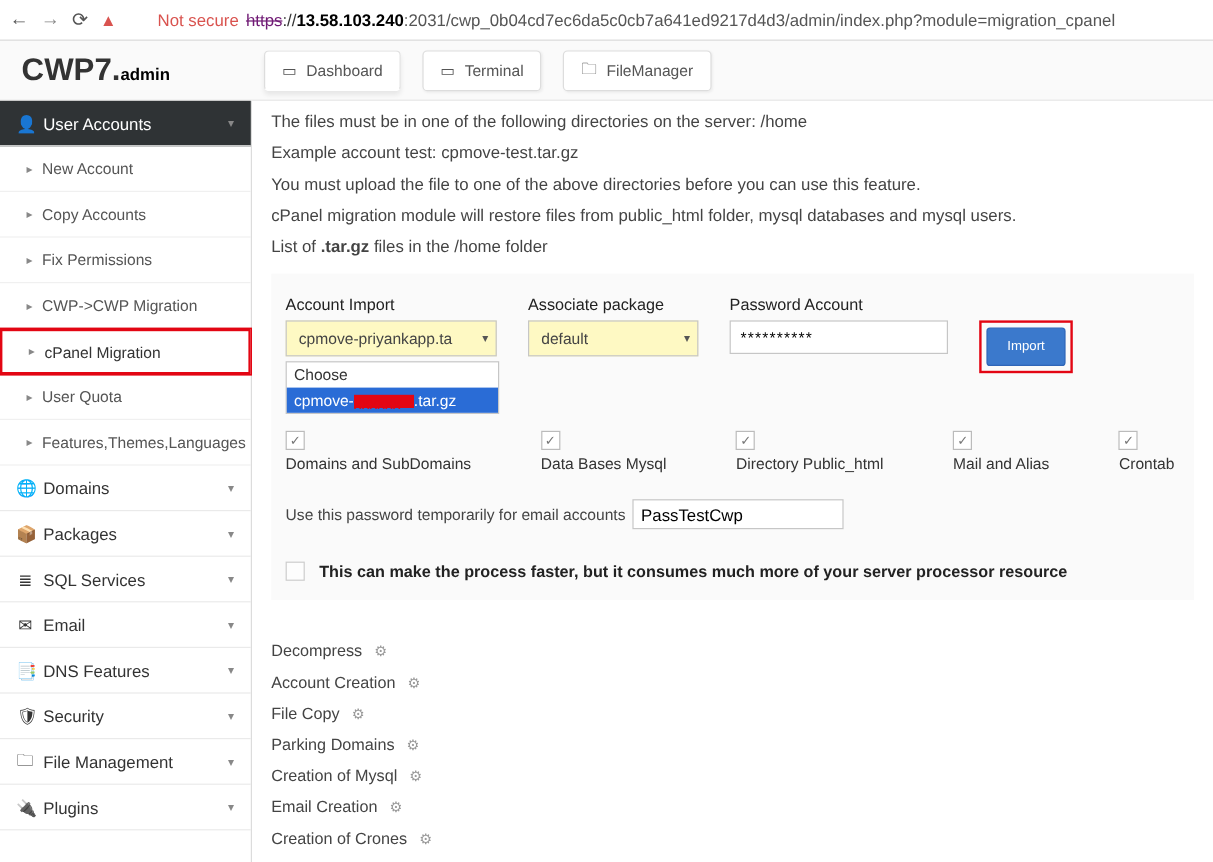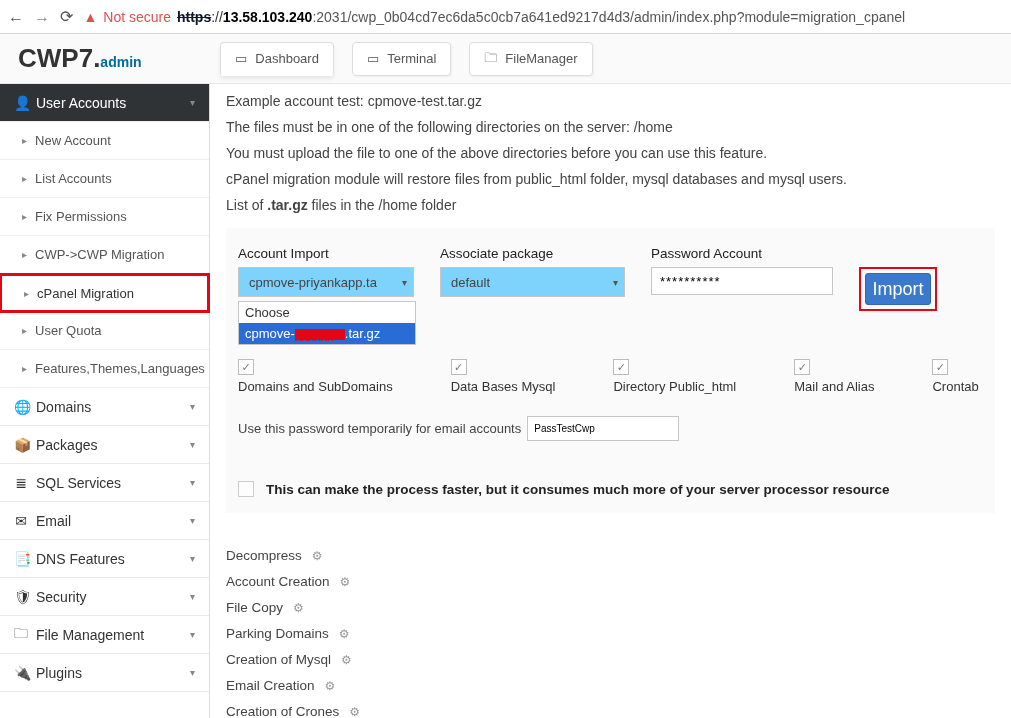--- a/index.html
+++ b/index.html
@@ -2,61 +2,61 @@
 <html><head>
 <meta charset="utf-8">
 <style>
 * { margin: 0; padding: 0; box-sizing: border-box; }
 body { font-family: -apple-system, "Helvetica Neue", Arial, sans-serif; font-size: 13px; color: #333; background: #fff; width: 1011px; }
 .browser-bar { display: flex; align-items: center; height: 34px; padding: 0 8px; border-bottom: 1px solid #d4d4d4; background: #fff; gap: 10px; }
 .browser-bar .nav-btn { color: #888; font-size: 16px; }
 .browser-bar .nav-btn.active { color: #555; }
 .url-section { display: flex; align-items: center; gap: 6px; font-size: 14px; color: #333; flex: 1; }
 .warn-tri { color: #d9534f; font-size: 14px; }
-.not-secure { color: #d9534f; }
-.https-strike { text-decoration: line-through; color: #0f172a; font-weight: bold; }
+.not-secure { color: #d9534f; margin-left: 28px; }
+.https-strike { text-decoration: line-through; color: #701a75; }
 .url-host { font-weight: bold; color: #000; }
 .url-rest { color: #555; }
 .top-header { display: flex; align-items: center; height: 50px; border-bottom: 1px solid #e6e6e6; background: #fafafa; }
 .brand { font-size: 26px; font-weight: bold; color: #333; padding: 0 26px 0 18px; width: 210px; }
-.brand .sub { font-size: 14px; font-weight: bold; color: #0369a1; }
+.brand .sub { font-size: 14px; font-weight: bold; color: #000000; }
 .top-tabs { display: flex; gap: 18px; padding: 0 10px; }
 .top-tab { display: flex; align-items: center; gap: 8px; height: 34px; padding: 0 14px; border: 1px solid #ddd; border-radius: 4px; background: #fff; font-size: 13px; color: #555; cursor: pointer; box-shadow: 1px 1px 2px rgba(0,0,0,.05); }
 .top-tab.active { border-bottom: 2px solid #fff; box-shadow: 0 3px 4px rgba(0,0,0,.08); }
 .top-tab .icon { font-size: 13px; }
 .layout { display: flex; }
 .sidebar { width: 210px; background: #fff; border-right: 1px solid #dcdcdc; }
 .side-group { display: flex; align-items: center; height: 38px; padding: 0 14px; border-bottom: 1px solid #eaeaea; color: #333; font-size: 14px; cursor: pointer; justify-content: space-between; }
 .side-group.dark { background: #2f3335; color: #fff; }
 .side-group .lbl { display: flex; align-items: center; gap: 8px; }
 .side-sub { display: flex; align-items: center; height: 38px; padding: 0 10px 0 22px; border-bottom: 1px solid #f0f0f0; color: #555; font-size: 13px; cursor: pointer; gap: 8px; }
 .side-sub.highlight { border: 2px solid #e30613; box-shadow: 0 0 0 1px #e30613; color: #333; }
 .caret-right { font-size: 10px; color: #888; }
 .caret-down { font-size: 10px; color: #888; }
 .content { flex: 1; padding: 4px 16px 30px 16px; }
 .intro p { color: #444; font-size: 14px; line-height: 26px; }
 .form-area { background: #fafafa; padding: 18px 12px 16px 12px; margin-top: 10px; }
 .row { display: flex; gap: 26px; align-items: flex-start; }
 .col label.head { display: block; font-size: 13.5px; color: #222; margin-bottom: 6px; }
-.select-wrap { position: relative; height: 30px; width: 176px; border: 1px solid #c6c6c6; background: #7dd3fc; display: flex; align-items: center; padding: 0 22px 0 10px; color: #444; font-size: 13px; }
-.select-wrap.pkg { width: 185px; }
+.select-wrap { position: relative; height: 30px; width: 176px; border: 1px solid #c6c6c6; background: #fef9c3; display: flex; align-items: center; padding: 0 22px 0 10px; color: #444; font-size: 13px; }
+.select-wrap.pkg { width: 142px; }
 .select-wrap .tri { position: absolute; right: 6px; font-size: 10px; color: #555; }
 .dropdown { position: absolute; top: 33px; left: -1px; width: 178px; border: 1px solid #c6c6c6; background: #fff; z-index: 5; }
 .dropdown .opt { padding: 3px 6px; font-size: 13px; color: #333; cursor: pointer; }
 .dropdown .opt.selected { background: #2a6cd6; color: #fff; }
 .dropdown .opt.selected .red-mask { display:inline-block; background:#e30613; color:#e30613; height:11px; width:50px; vertical-align:middle;}
 .text-input { height: 28px; width: 182px; border: 1px solid #c6c6c6; background: #fff; padding: 0 8px; font-size: 13px; letter-spacing: 1px; }
 .import-wrap { border: 2px solid #e30613; padding: 4px; }
-.import-btn { height: 32px; width: 66px; background: #3b79cc; border: 1px solid #2f66b8; color: #fff; font-size: 18px; border-radius: 3px; cursor: pointer; }
+.import-btn { height: 32px; width: 66px; background: #3b79cc; border: 1px solid #2f66b8; color: #fff; font-size: 11px; border-radius: 3px; cursor: pointer; }
 .check-row { display: flex; gap: 58px; margin-top: 48px; }
 .check-item { display: flex; flex-direction: column; gap: 4px; }
 .chkbox { width: 16px; height: 16px; border: 1px solid #bbb; background: #fff; display: flex; align-items: center; justify-content: center; color: #777; font-size: 11px; }
 .pass-line { display: flex; align-items: center; gap: 6px; margin-top: 22px; font-size: 13px; color: #444; }
-.pass-line input { height: 25px; width: 152px; border: 1px solid #c6c6c6; padding: 0 6px; font-size: 10px; }
-.warn-row { display: flex; gap: 12px; align-items: center; margin-top: 40px; }
+.pass-line input { height: 25px; width: 176px; border: 1px solid #c6c6c6; padding: 0 6px; font-size: 14px; }
+.warn-row { display: flex; gap: 12px; align-items: center; margin-top: 27px; }
 .warn-chk { width: 16px; height: 16px; border: 1px solid #ccc; background: #fdfdfd; }
 .warn-text { font-weight: bold; color: #222; font-size: 13.5px; }
 .steps { margin-top: 30px; }
 .steps div { display: flex; align-items: center; gap: 10px; font-size: 13.5px; color: #444; line-height: 26px; }
 .gear { color: #999; font-size: 12px; }
 .side-icon { width:14px; display:inline-block; text-align:center; }
 </style>
 </head>
 <body>
 
@@ -102,21 +102,21 @@
           <span>User Accounts</span>
         </span>
       <span class="caret-down">▾</span>
     </div>
     <div class="side-sub">
         <span class="caret-right">▸</span>
         <span>New Account</span>
       </div>
     <div class="side-sub">
         <span class="caret-right">▸</span>
-        <span>List Accounts</span>
+        <span>Copy Accounts</span>
       </div>
     <div class="side-sub">
         <span class="caret-right">▸</span>
         <span>Fix Permissions</span>
       </div>
     <div class="side-sub">
         <span class="caret-right">▸</span>
         <span>CWP-&gt;CWP Migration</span>
       </div>
     <div class="side-sub highlight">
@@ -185,22 +185,22 @@
         <span class="lbl">
           <span class="side-icon">🔌</span>
           <span>Plugins</span>
         </span>
         <span class="caret-down">▾</span>
       </div>
   </div>
 
   <div class="content">
     <div class="intro">
+      <p>The files must be in one of the following directories on the server: /home</p>
       <p>Example account test: cpmove-test.tar.gz</p>
-      <p>The files must be in one of the following directories on the server: /home</p>
       <p>You must upload the file to one of the above directories before you can use this feature.</p>
       <p>cPanel migration module will restore files from public_html folder, mysql databases and mysql users.</p>
       <p><span>List of </span><b>.tar.gz</b><span> files in the /home folder</span></p>
     </div>
 
     <div class="form-area">
       <div class="row">
         <div class="col">
           <label class="head">Account Import</label>
           <div class="select-wrap">

